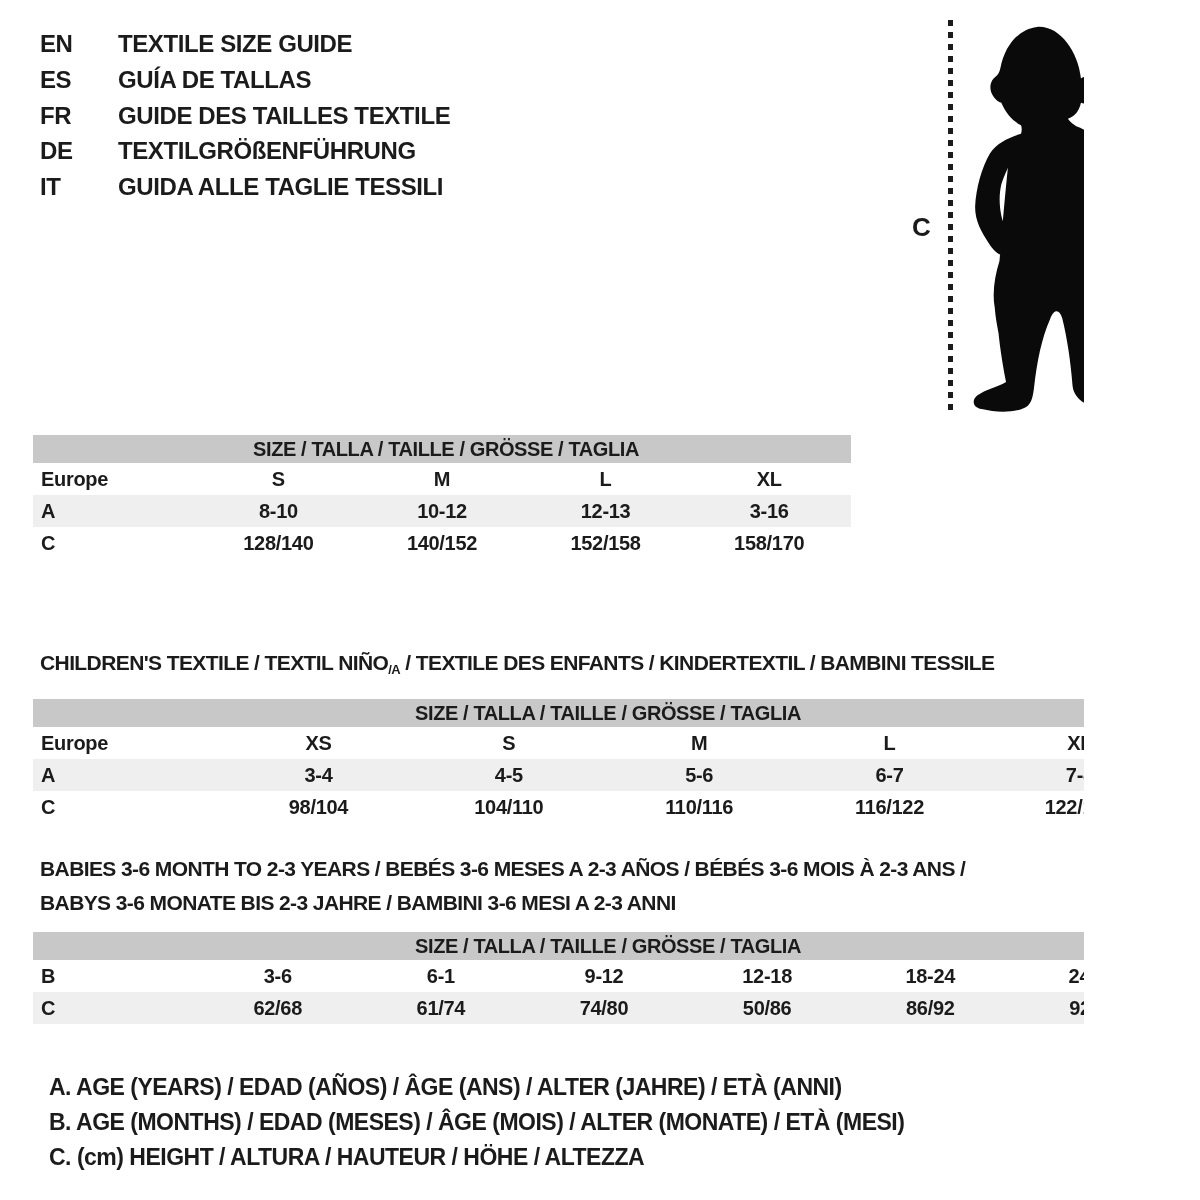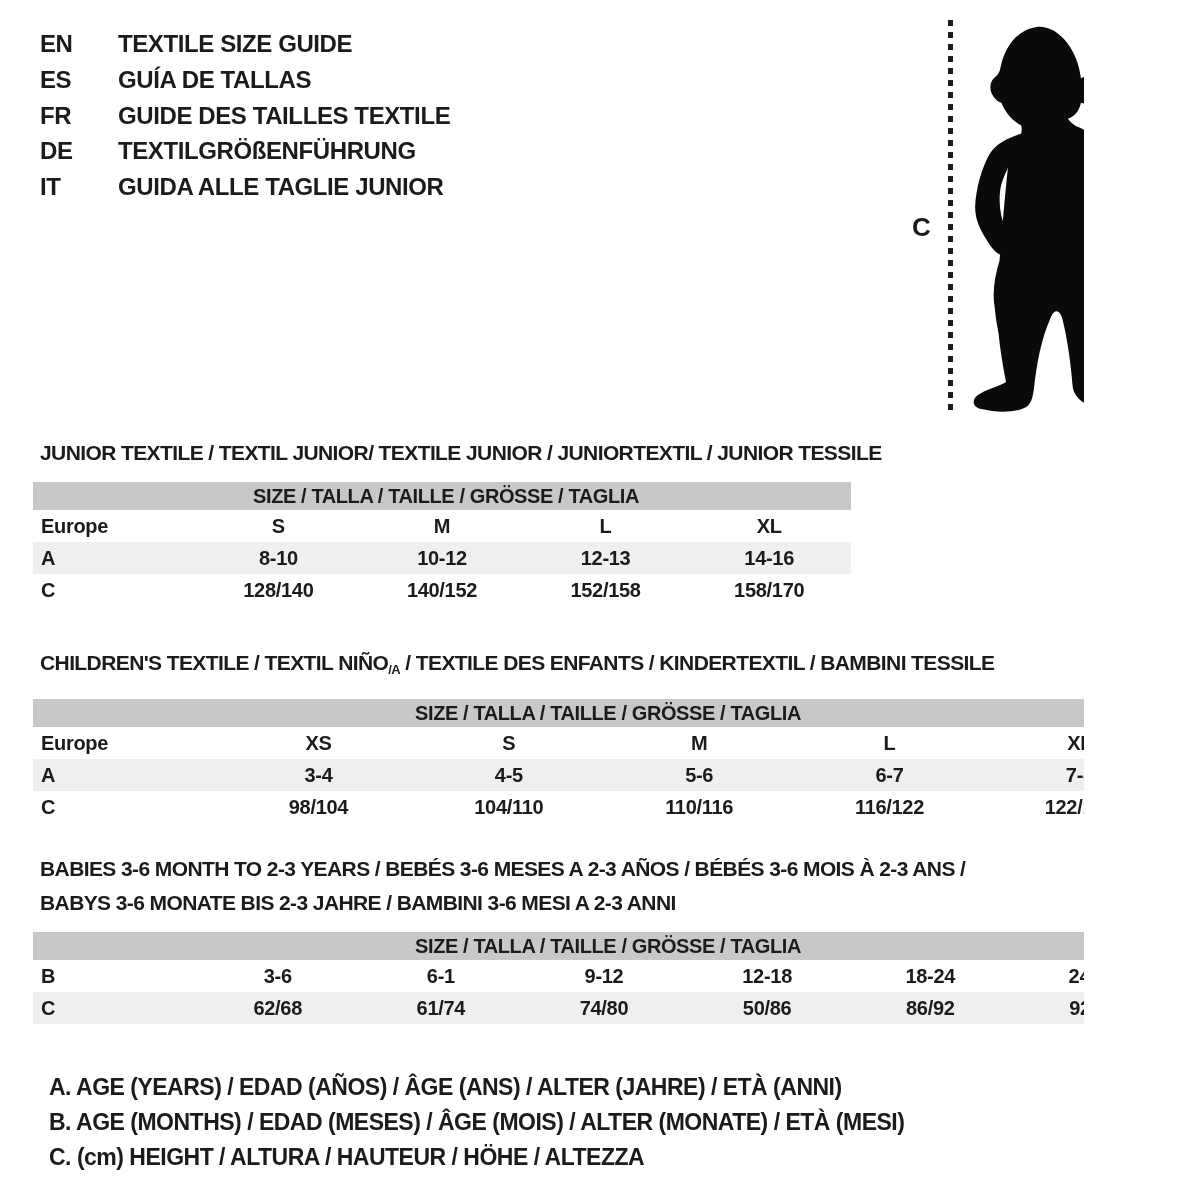--- a/index.html
+++ b/index.html
@@ -65,21 +65,21 @@
   <div class="lang-list">
       <span>EN</span>
       <span>TEXTILE SIZE GUIDE</span>
       <span>ES</span>
       <span>GUÍA DE TALLAS</span>
       <span>FR</span>
       <span>GUIDE DES TAILLES TEXTILE</span>
       <span>DE</span>
       <span>TEXTILGRÖßENFÜHRUNG</span>
       <span>IT</span>
-      <span>GUIDA ALLE TAGLIE JUNIOR</span>
+      <span>GUIDA ALLE TAGLIE TESSILI</span>
     </div>
 
   <div class="measure-line"></div>
   <div class="measure-label">C</div>
   <svg class="silhouette-svg" width="178" height="404" viewBox="0 0 190 420" aria-hidden="true">
     <path d="M80 6
       C62 8 46 24 41 50
       C39 60 34 58 31 66
       C28 75 35 85 42 87
       C47 99 55 107 63 111
@@ -119,43 +119,40 @@
       C143 124 133 116 122 112
       C119 110 116 108 113 104
       C120 102 125 96 127 87
       C138 91 143 79 139 66
       C136 57 130 59 127 61
       C124 32 104 4 80 6 Z"></path>
   </svg>
 
   <div id="sections">
   <div class="section section-junior">
-    <div class="section-title">
-          <div><span>JUNIOR TEXTILE / TEXTIL JUNIOR/ TEXTILE JUNIOR / JUNIORTEXTIL / JUNIOR TESSILE</span></div>
-        </div>
     <table>
       <thead>
         <tr>
           <th class="size-header" colspan="5">SIZE / TALLA / TAILLE / GRÖSSE / TAGLIA</th>
         </tr>
       </thead>
       <tbody>
             <tr>
               <td class="row-label">Europe</td>
               <td>S</td>
               <td>M</td>
               <td>L</td>
               <td>XL</td>
             </tr>
             <tr class="shaded">
               <td class="row-label">A</td>
               <td>8-10</td>
               <td>10-12</td>
               <td>12-13</td>
-              <td>14-16</td>
+              <td>3-16</td>
             </tr>
             <tr>
               <td class="row-label">C</td>
               <td>128/140</td>
               <td>140/152</td>
               <td>152/158</td>
               <td>158/170</td>
             </tr>
           </tbody>
     </table>

